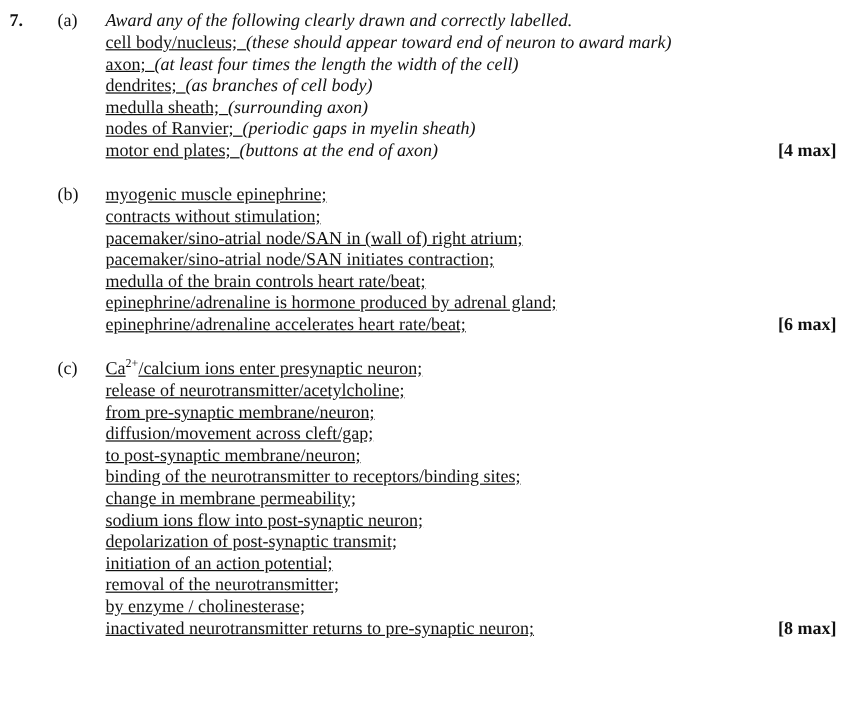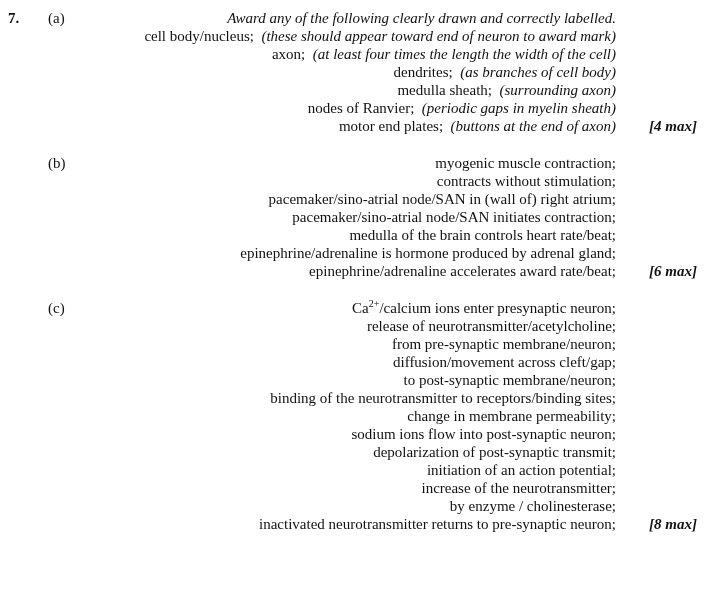--- a/index.html
+++ b/index.html
@@ -33,36 +33,34 @@
     margin-bottom: 19px;
   }
   .part:last-child { margin-bottom: 0; }
   .part-label {
     position: absolute;
     left: 48px;
     top: 0;
   }
   .line {
     white-space: pre-wrap;
-    text-align: right;
   }
-  .seg-n { font-style: normal; }
+  .seg-n { font-style: normal; text-decoration: underline; }
   .seg-i { font-style: italic; }
   .seg-sup {
     font-style: normal;
     font-size: 10px;
     vertical-align: super;
     line-height: 0;
   }
   .marks {
     position: absolute;
     right: 11px;
     bottom: 0;
     font-weight: bold;
-    font-style: italic;
     white-space: nowrap;
     text-align: center;
   }
 </style>
 </head>
 <body>
 
 <div class="page">
   <div class="qnum">7.</div>
   <div id="parts-container">
@@ -72,40 +70,40 @@
         <div class="line"><span class="seg-n">cell body/nucleus;  </span><span class="seg-i">(these should appear toward end of neuron to award mark)</span></div>
         <div class="line"><span class="seg-n">axon;  </span><span class="seg-i">(at least four times the length the width of the cell)</span></div>
         <div class="line"><span class="seg-n">dendrites;  </span><span class="seg-i">(as branches of cell body)</span></div>
         <div class="line"><span class="seg-n">medulla sheath;  </span><span class="seg-i">(surrounding axon)</span></div>
         <div class="line"><span class="seg-n">nodes of Ranvier;  </span><span class="seg-i">(periodic gaps in myelin sheath)</span></div>
         <div class="line"><span class="seg-n">motor end plates;  </span><span class="seg-i">(buttons at the end of axon)</span></div>
         <div class="marks">[4 max]</div>
       </div>
       <div class="part">
         <div class="part-label">(b)</div>
-        <div class="line"><span class="seg-n">myogenic muscle contraction;</span></div>
+        <div class="line"><span class="seg-n">myogenic muscle epinephrine;</span></div>
         <div class="line"><span class="seg-n">contracts without stimulation;</span></div>
         <div class="line"><span class="seg-n">pacemaker/sino-atrial node/SAN in (wall of) right atrium;</span></div>
         <div class="line"><span class="seg-n">pacemaker/sino-atrial node/SAN initiates contraction;</span></div>
         <div class="line"><span class="seg-n">medulla of the brain controls heart rate/beat;</span></div>
         <div class="line"><span class="seg-n">epinephrine/adrenaline is hormone produced by adrenal gland;</span></div>
-        <div class="line"><span class="seg-n">epinephrine/adrenaline accelerates award rate/beat;</span></div>
+        <div class="line"><span class="seg-n">epinephrine/adrenaline accelerates heart rate/beat;</span></div>
         <div class="marks">[6 max]</div>
       </div>
       <div class="part">
         <div class="part-label">(c)</div>
         <div class="line"><span class="seg-n">Ca</span><span class="seg-sup">2+</span><span class="seg-n">/calcium ions enter presynaptic neuron;</span></div>
         <div class="line"><span class="seg-n">release of neurotransmitter/acetylcholine;</span></div>
         <div class="line"><span class="seg-n">from pre-synaptic membrane/neuron;</span></div>
         <div class="line"><span class="seg-n">diffusion/movement across cleft/gap;</span></div>
         <div class="line"><span class="seg-n">to post-synaptic membrane/neuron;</span></div>
         <div class="line"><span class="seg-n">binding of the neurotransmitter to receptors/binding sites;</span></div>
         <div class="line"><span class="seg-n">change in membrane permeability;</span></div>
         <div class="line"><span class="seg-n">sodium ions flow into post-synaptic neuron;</span></div>
         <div class="line"><span class="seg-n">depolarization of post-synaptic transmit;</span></div>
         <div class="line"><span class="seg-n">initiation of an action potential;</span></div>
-        <div class="line"><span class="seg-n">increase of the neurotransmitter;</span></div>
+        <div class="line"><span class="seg-n">removal of the neurotransmitter;</span></div>
         <div class="line"><span class="seg-n">by enzyme / cholinesterase;</span></div>
         <div class="line"><span class="seg-n">inactivated neurotransmitter returns to pre-synaptic neuron;</span></div>
         <div class="marks">[8 max]</div>
       </div>
     </div>
 </div>
 
 </body></html>

